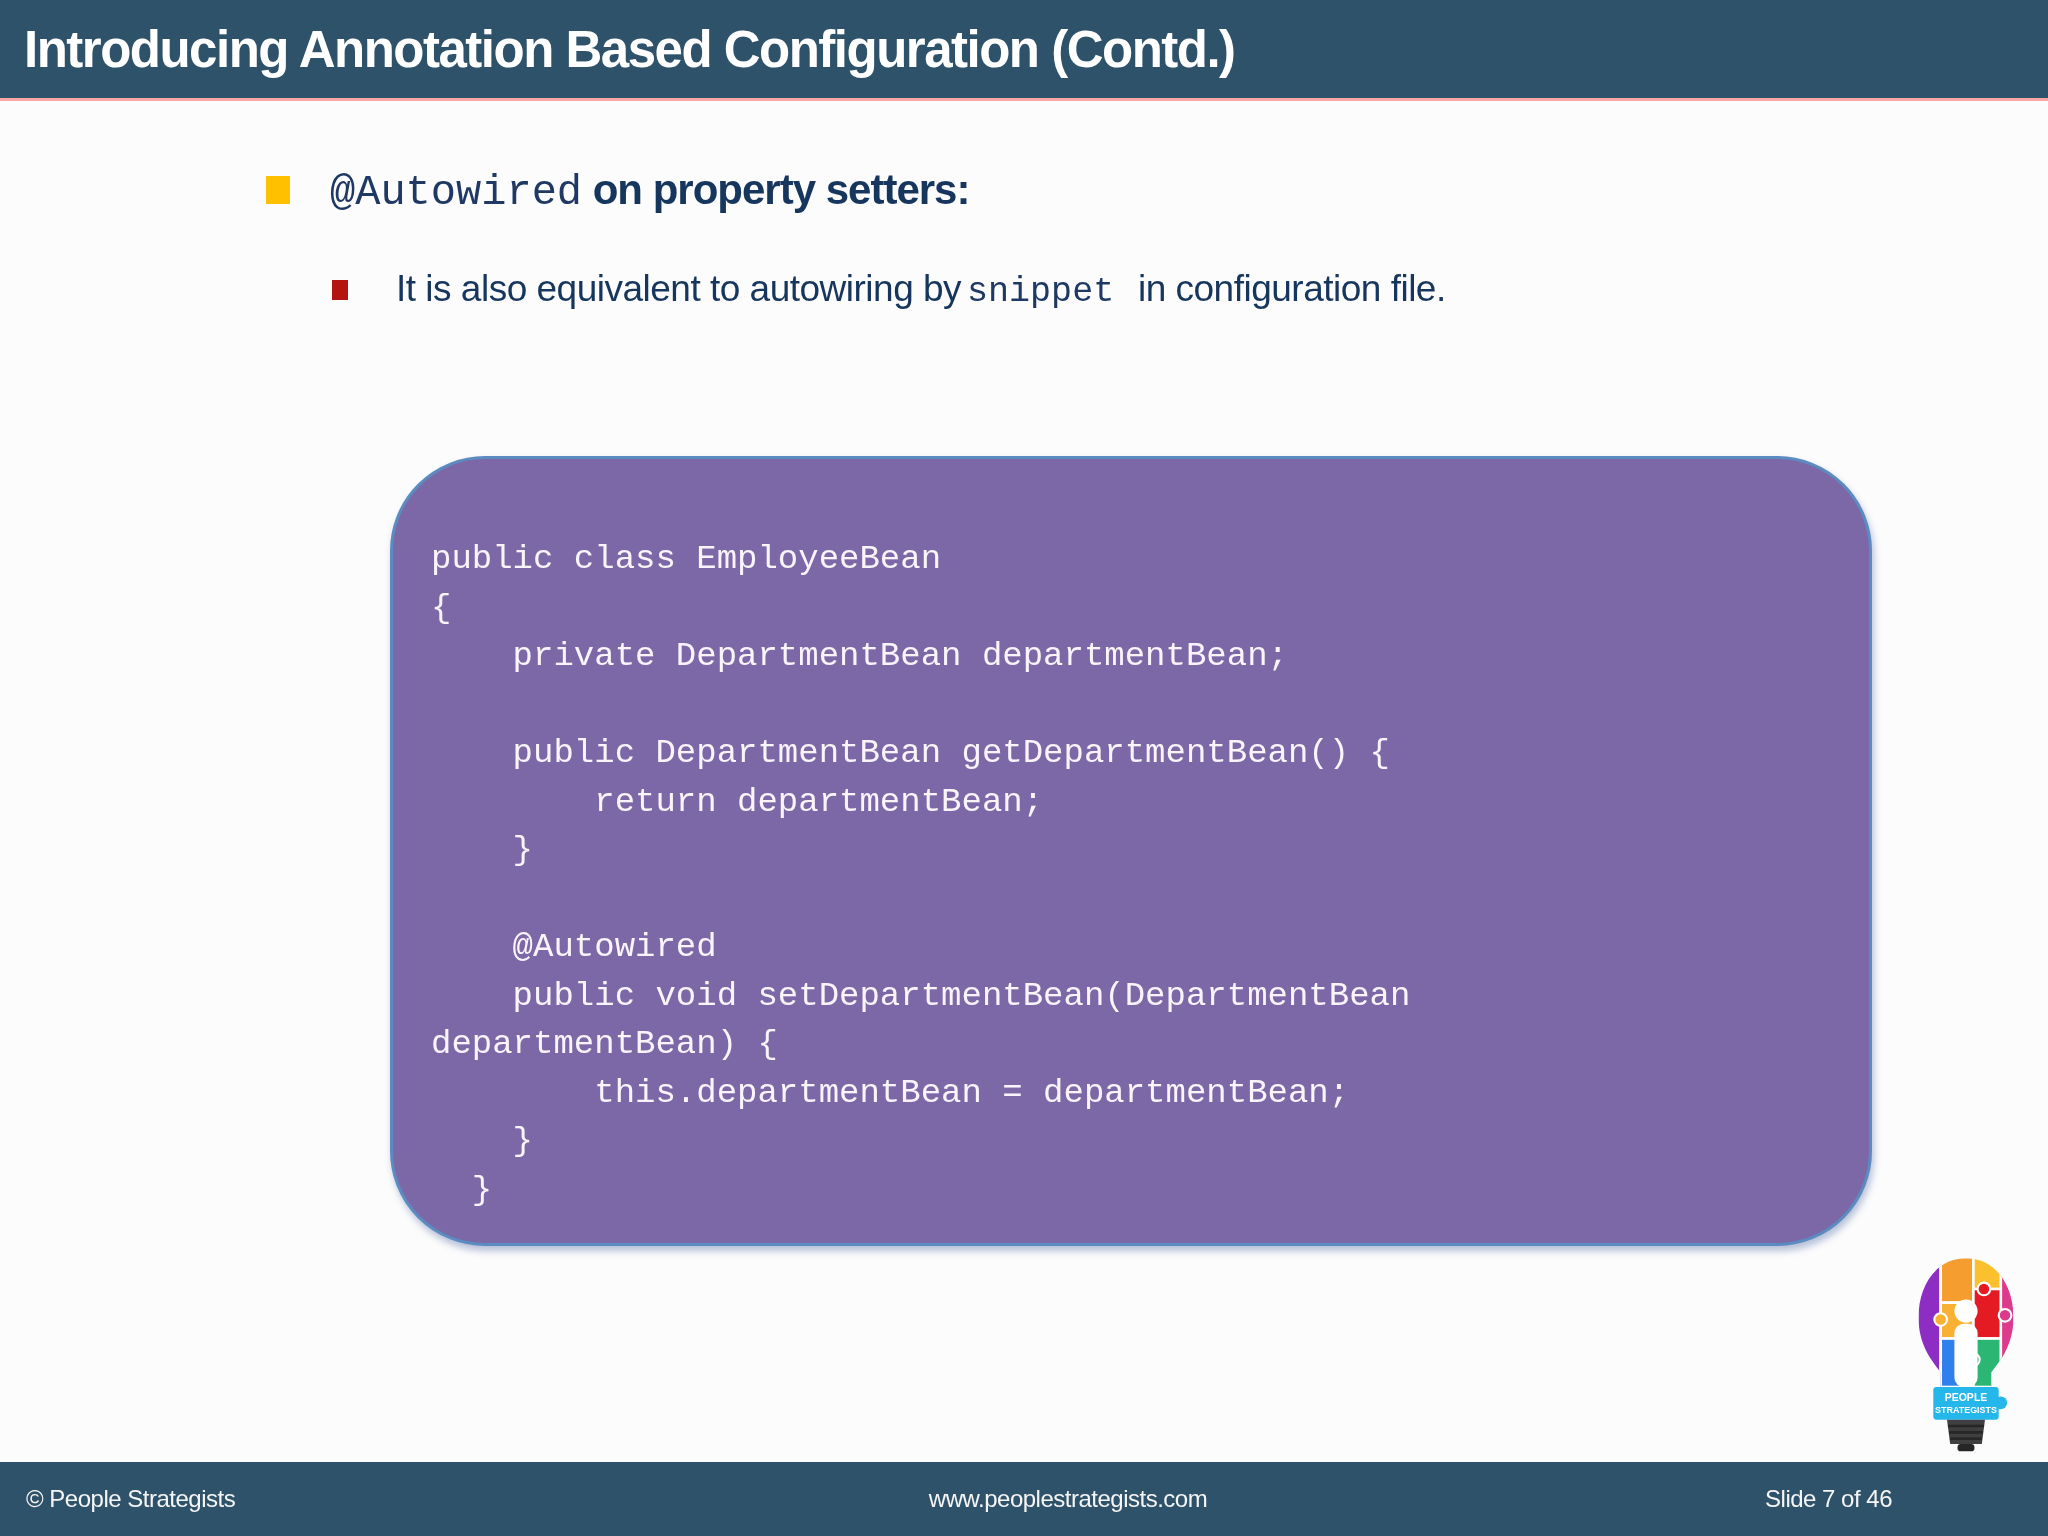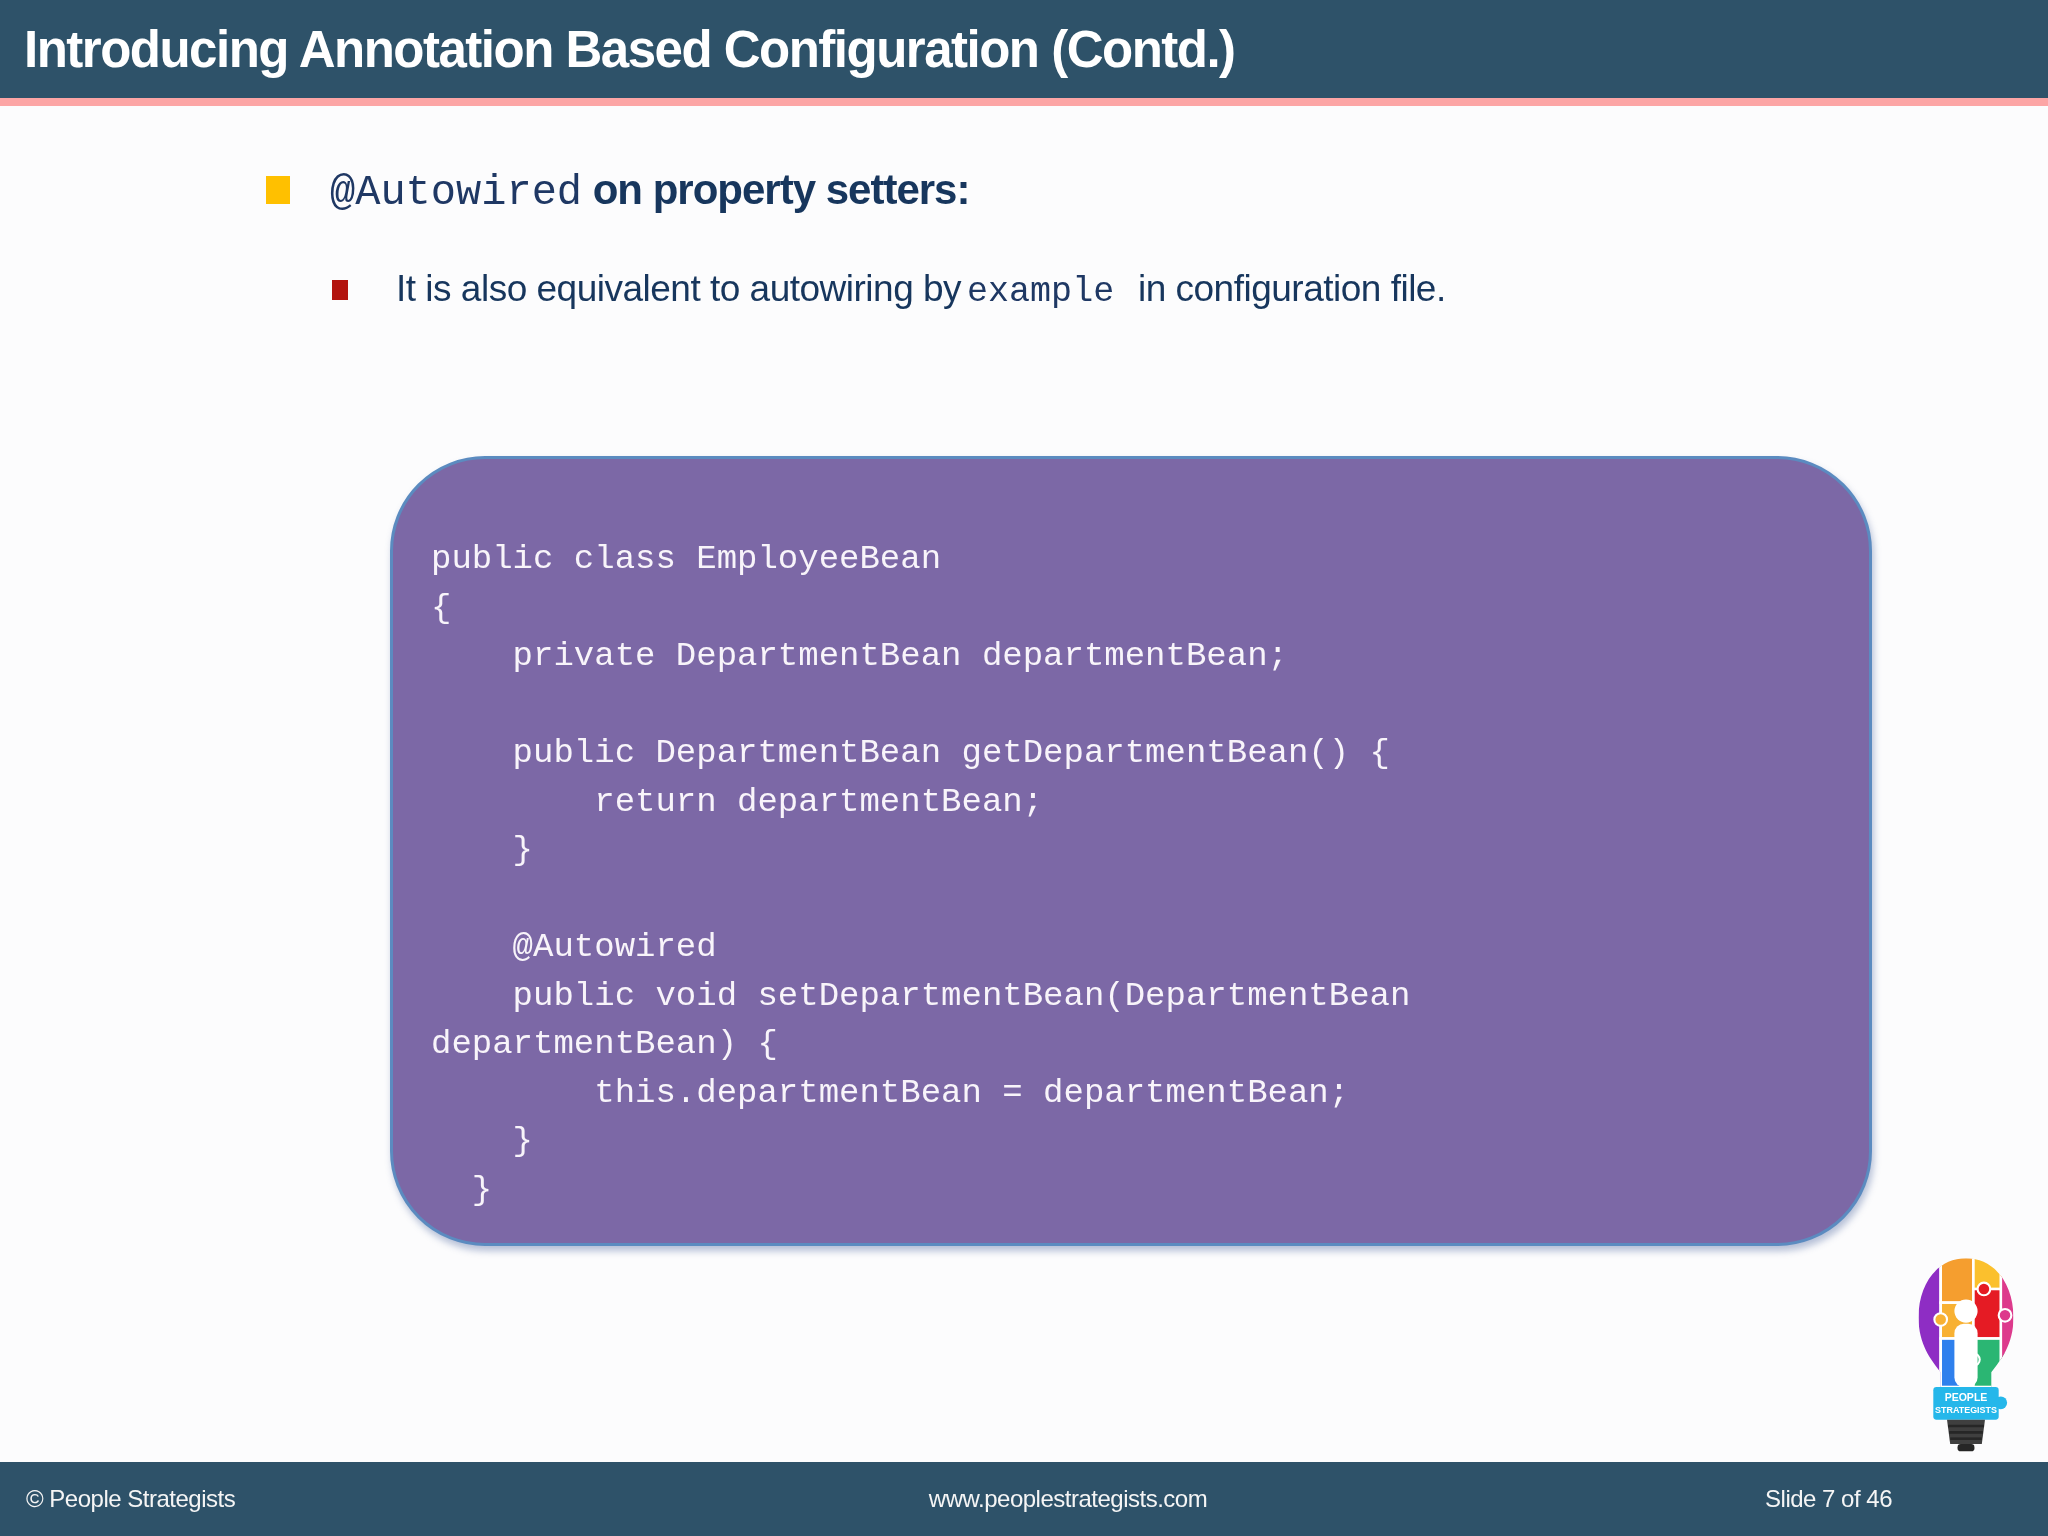--- a/index.html
+++ b/index.html
@@ -3,21 +3,21 @@
 <meta charset="utf-8">
 <style>
   html,body{margin:0;padding:0;background:#e8e8e8;}
   .slide{
     position:relative;width:2048px;height:1536px;overflow:hidden;
     background:#FCFCFD;font-family:"Liberation Sans",sans-serif;
   }
   
   .titlebar{
     position:absolute;left:0;top:0;width:2048px;height:98px;
-    background:#2E5269;border-bottom:8px solid #fca5a5;
+    background:#2E5269;border-bottom:3px solid #fca5a5;
     display:flex;align-items:center;
   }
   .titlebar h1{
     margin:0 0 0 24px;color:#FFFFFF;font-size:51px;font-weight:700;
     letter-spacing:-1.5px;white-space:nowrap;
   }
   
   .bullet-row{position:absolute;display:flex;align-items:flex-start;color:#17365D;}
   .bullet-row .marker{flex:0 0 auto;}
   .marker-yellow{width:24px;height:28px;background:#FFC000;margin:10px 40px 0 0;}
@@ -60,21 +60,21 @@
     <h1>Introducing Annotation Based Configuration (Contd.)</h1>
   </div>
 
   <div class="bullet-row b-main">
     <span class="marker marker-yellow"></span>
     <span><span class="mono">@Autowired</span><span class="sans"> on property setters:</span></span>
   </div>
 
   <div class="bullet-row b-sub1">
     <span class="marker marker-red"></span>
-    <span><span>It is also equivalent to autowiring by</span><span class="mono">example</span><span> in configuration file.</span></span>
+    <span><span>It is also equivalent to autowiring by</span><span class="mono">snippet</span><span> in configuration file.</span></span>
   </div>
 
 
   <div class="code-panel">
     <pre>public class EmployeeBean
 {
     private DepartmentBean departmentBean;
 
     public DepartmentBean getDepartmentBean() {
         return departmentBean;

